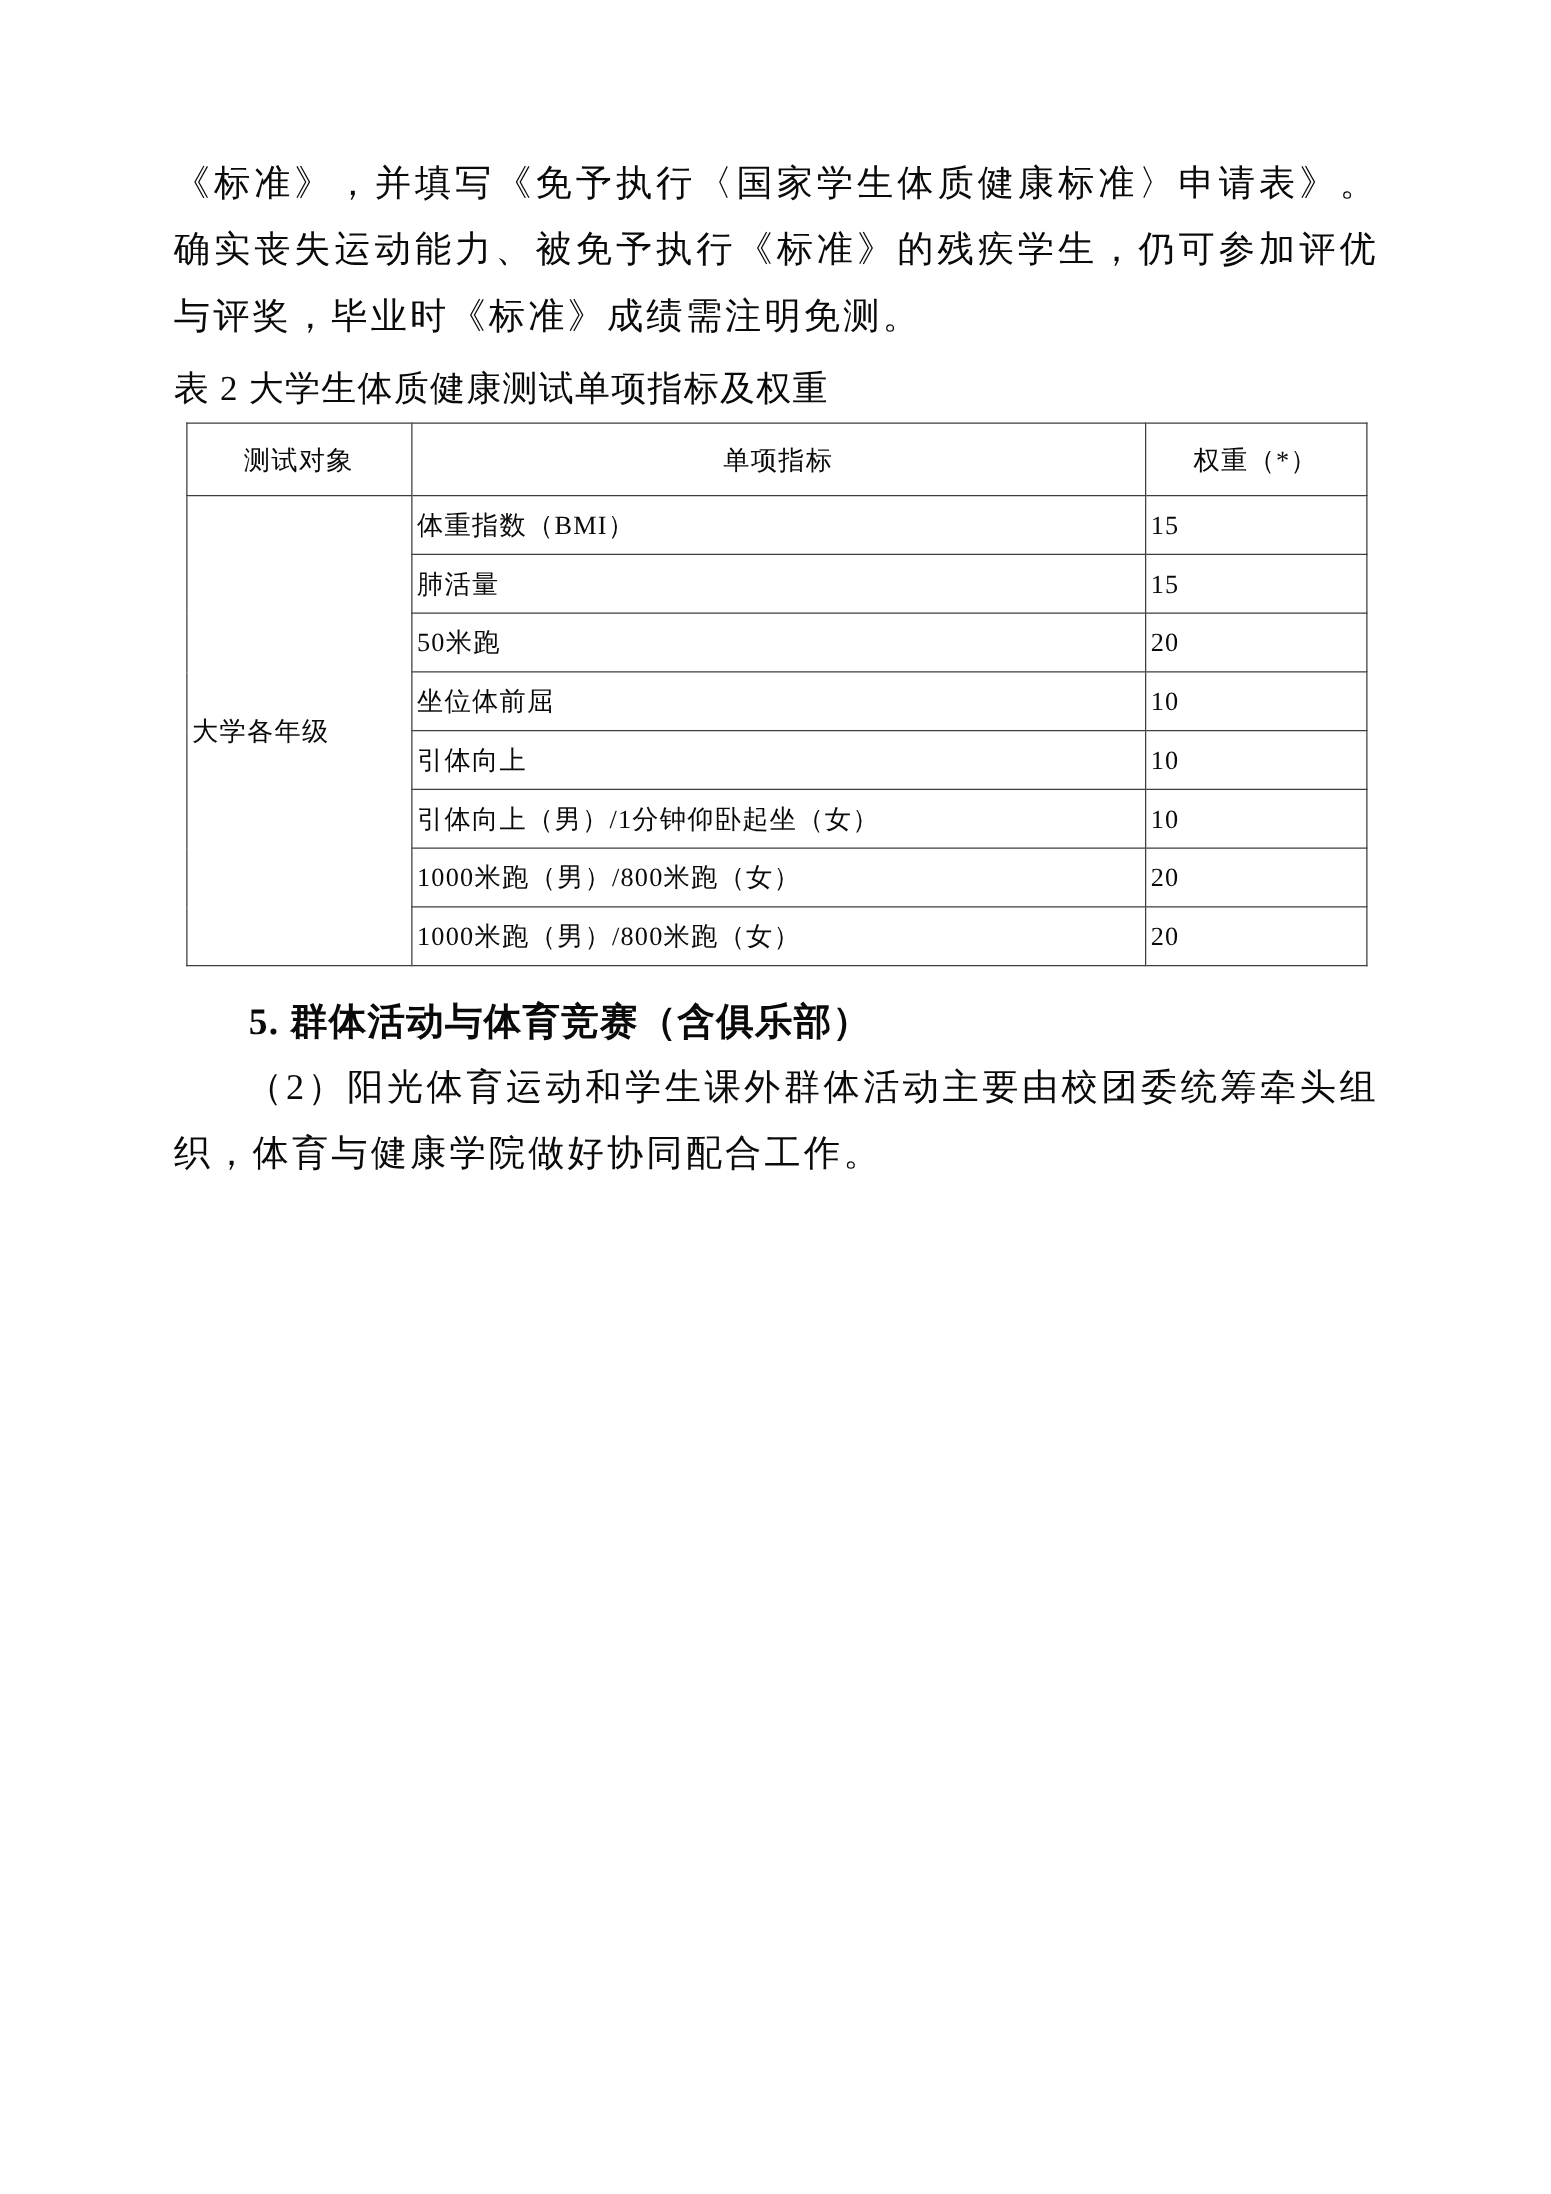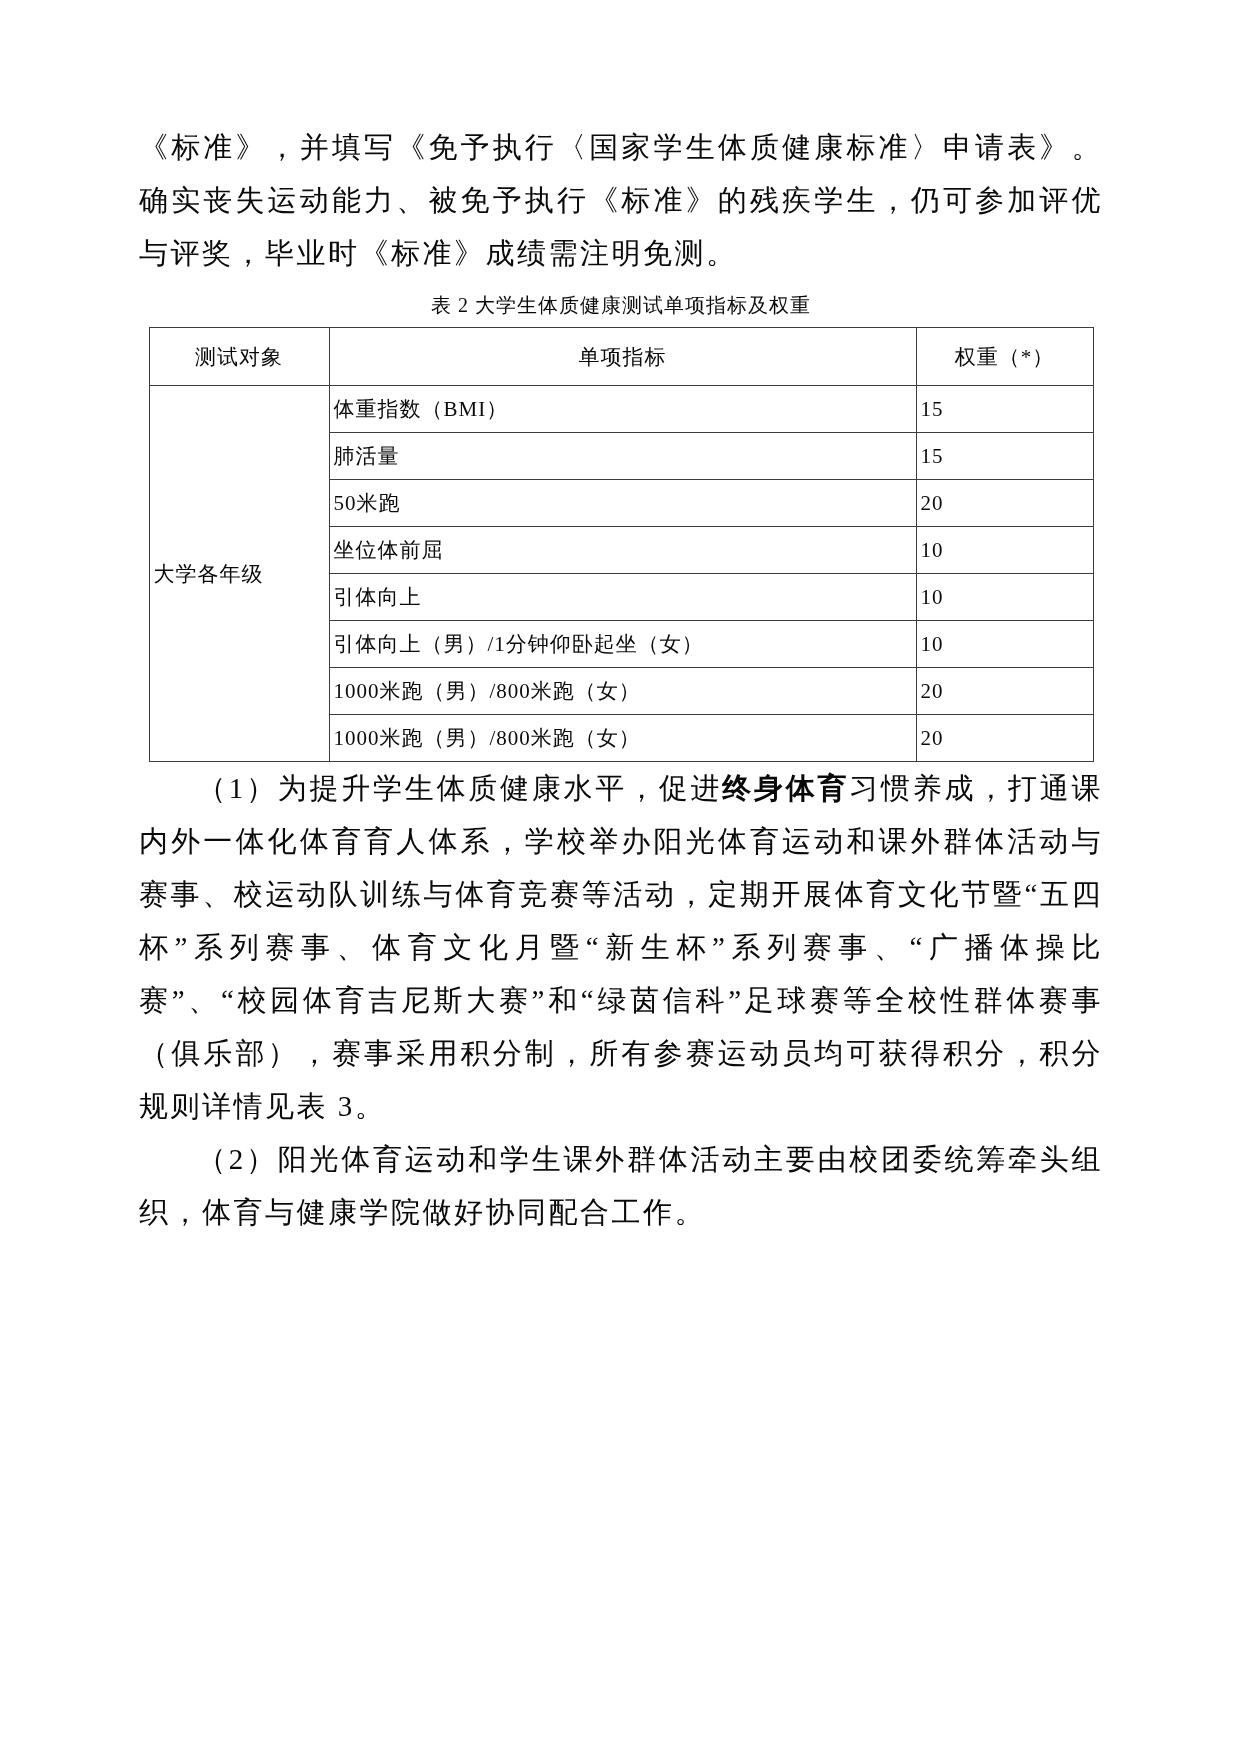--- a/index.html
+++ b/index.html
@@ -18,22 +18,21 @@
     margin:0;
     font-size:29px;
     line-height:53px;
     text-align:justify;
     letter-spacing:2.5px;
   }
   .indent { text-indent:2em; }
   .b { font-weight:bold; }
   .table-caption {
     margin:12px 0 8px 0;
-    text-align:center;
-    font-size:20px;
+    font-size:28px;
     letter-spacing:1px;
   }
   table.fitness {
     border-collapse:collapse;
     width:944px;
     margin:0 auto;
     table-layout:fixed;
   }
   table.fitness th, table.fitness td {
     border:1px solid #3d3d3d;
@@ -110,19 +109,19 @@
         <td>1000米跑（男）/800米跑（女）</td>
         <td>20</td>
       </tr>
       <tr>
         <td>1000米跑（男）/800米跑（女）</td>
         <td>20</td>
       </tr>
     </tbody>
   </table>
 
+  <h2 class="section-heading">5. 群体活动与体育竞赛（含俱乐部）</h2>
 
-  <p class="body-par indent"><span>（1）为提升学生体质健康水平，促进</span><span class="b">终身体育</span><span>习惯养成，打通课内外一体化体育育人体系，学校举办阳光体育运动和课外群体活动与赛事、校运动队训练与体育竞赛等活动，定期开展体育文化节暨“五四杯”系列赛事、体育文化月暨“新生杯”系列赛事、“广播体操比赛”、“校园体育吉尼斯大赛”和“绿茵信科”足球赛等全校性群体赛事（俱乐部），赛事采用积分制，所有参赛运动员均可获得积分，积分规则详情见表 3。</span></p>
 
   <p class="body-par indent">（2）阳光体育运动和学生课外群体活动主要由校团委统筹牵头组织，体育与健康学院做好协同配合工作。</p>
 
 
 </div>
 
 </body></html>

